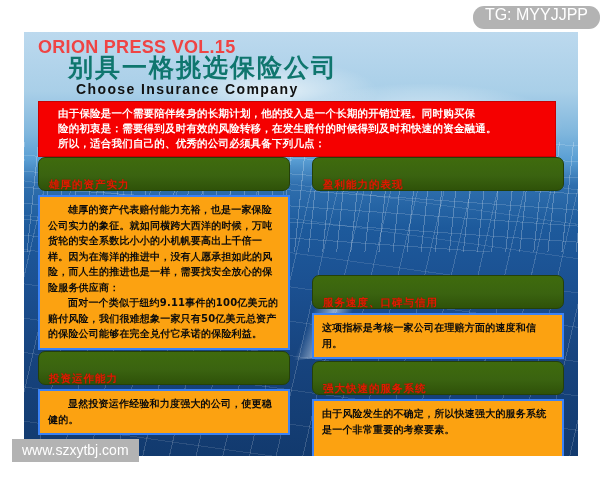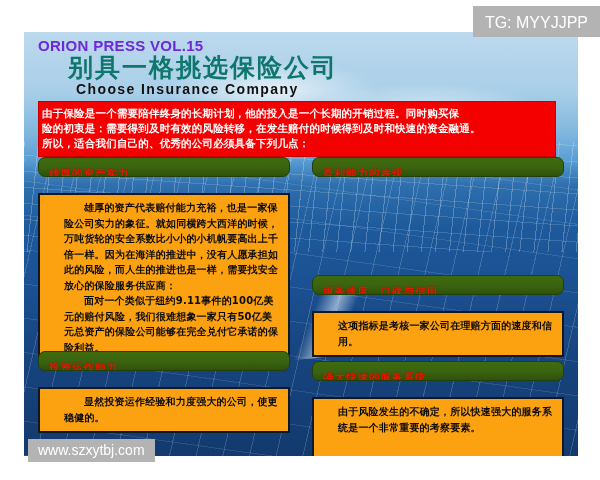--- a/index.html
+++ b/index.html
@@ -42,83 +42,83 @@
   .bg-glint{
     position:absolute;left:44%;top:60%;width:130px;height:70px;
     background:linear-gradient(118deg, rgba(255,255,255,0) 35%, rgba(235,245,255,.55) 48%, rgba(255,255,255,0) 60%);
     transform:rotate(-6deg);
   }
 
   
   .header{position:absolute;left:0;top:0;right:0;height:64px;}
   .brand{
     position:absolute;left:14px;top:5px;
-    color:#6d28d9;font-weight:bold;font-size:15px;letter-spacing:.3px;
+    color:#ef4444;font-weight:bold;font-size:18px;letter-spacing:.3px;
     font-family:"Liberation Sans",sans-serif;
   }
   .title-cn{
     position:absolute;left:44px;top:19px;
     color:#0f766e;font-weight:bold;font-size:25px;letter-spacing:2px;
     font-family:"DejaVu Sans",sans-serif;
   }
   .title-en{
     position:absolute;left:52px;top:49px;
     color:#111;font-weight:bold;font-size:14px;letter-spacing:1.4px;
     font-family:"Liberation Sans",sans-serif;
   }
 
   
   .redbar{
     position:absolute;left:14px;top:69px;width:518px;
     background:#f50000;border:1px solid #c90000;
-    padding:4px 8px 5px 3px;
+    padding:4px 8px 5px 19px;
     box-sizing:border-box;
   }
   .redbar p{
     margin:0;color:#ffffff;font-weight:bold;
     font-size:10.5px;line-height:15px;letter-spacing:.2px;
     font-family:"DejaVu Sans",sans-serif;
   }
 
   
   .cols{position:absolute;left:8px;top:125px;width:538px;}
   .col{position:absolute;top:0;width:252px;}
   .col-left{left:6px;}
   .col-right{left:280px;}
 
   .ghead{
     background:linear-gradient(180deg,#3f6b0d 0%,#3a6310 55%,#2f5209 100%);
     border:1px solid #24400a;border-radius:7px;
     height:20px;line-height:20px;
-    padding:5px 10px;box-sizing:border-box;
+    padding:16px 10px;box-sizing:border-box;
     color:#e01b00;font-weight:bold;font-size:10.5px;letter-spacing:1px;
     font-family:"DejaVu Sans",sans-serif;
     text-shadow:0 0 1px rgba(120,0,0,.5);
     overflow:hidden;white-space:nowrap;
   }
   .obox{
-    margin-top:16px;
-    background:#fca211;border:2px solid #0f172a;
-    padding:5px 8px 6px 24px;box-sizing:border-box;
+    margin-top:4px;
+    background:#fca211;border:2px solid #3b82f6;
+    padding:5px 8px 6px 8px;box-sizing:border-box;
   }
   .obox p{
     margin:0;color:#0c0c0c;font-weight:bold;
     font-size:10px;line-height:15.5px;letter-spacing:.2px;
     font-family:"DejaVu Sans",sans-serif;
   }
   .indent{text-indent:20px;}
   .block{position:absolute;width:252px;}
 
   
   .wm{
     position:absolute;background:#b3b3b3;color:#ffffff;
     font-family:"Liberation Sans",sans-serif;font-weight:normal;
   }
-  #wm-tg{right:0;top:6px;padding:8px 12px 5px 12px;font-size:16px;}
-  #wm-site{left:28px;bottom:18px;padding:3px 10px 4px 10px;font-size:14px;}
+  #wm-tg{right:0;top:6px;padding:0 12px 5px 12px;font-size:16px;border-radius:11px;}
+  #wm-site{left:12px;bottom:18px;padding:3px 10px 4px 10px;font-size:14px;}
 </style>
 </head>
 <body>
 
 <div id="slide">
 
   <div class="bg-sky"></div>
   <div class="bg-grid2"></div>
   <div class="bg-grid"></div>
   <div class="bg-glint"></div>

